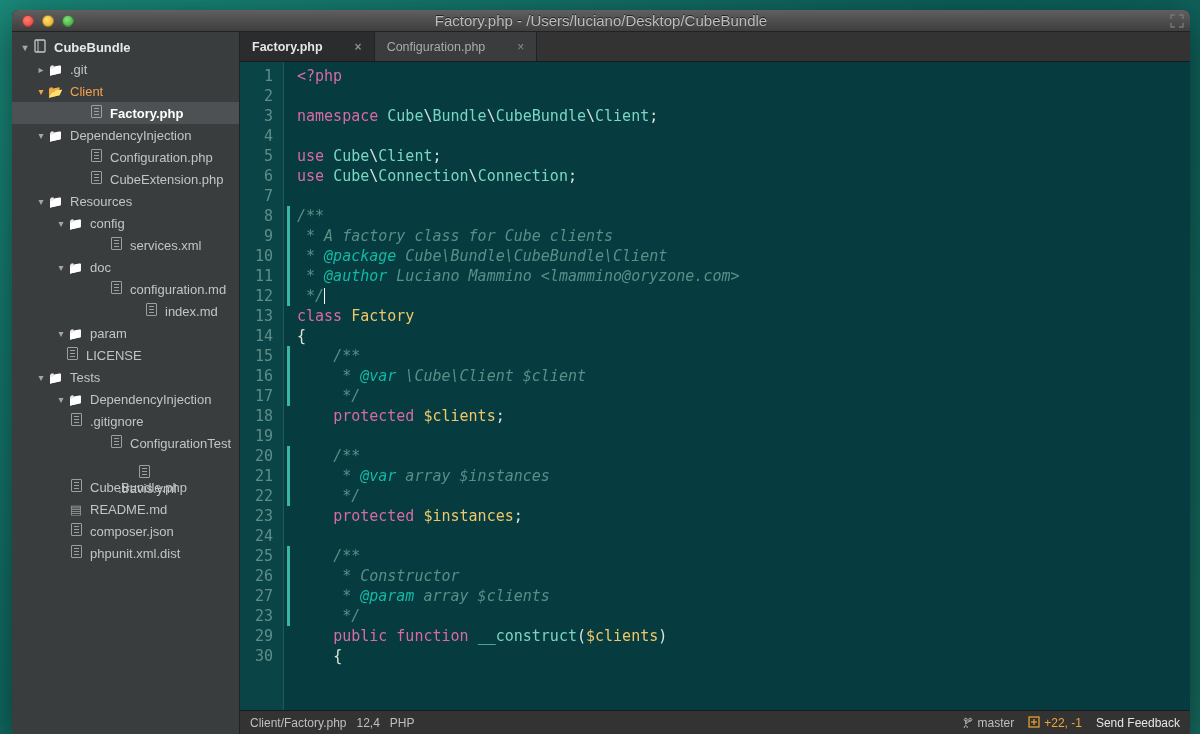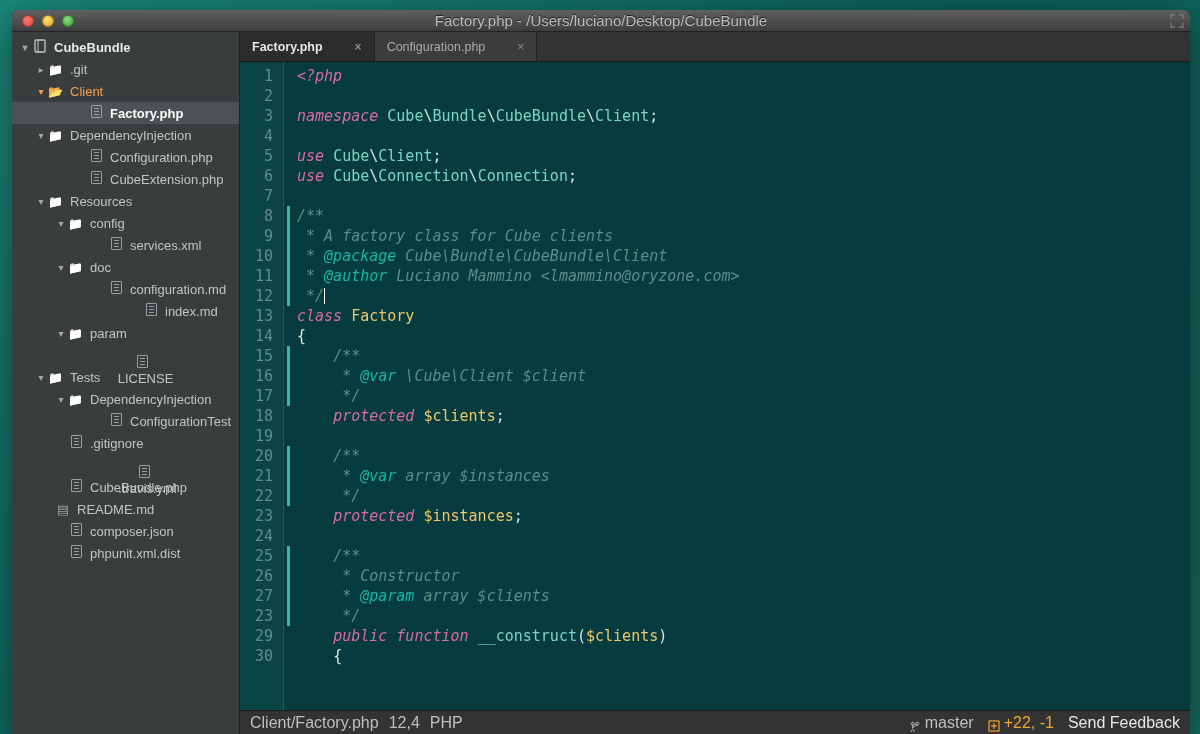--- a/index.html
+++ b/index.html
@@ -131,21 +131,21 @@
 .gutter .ln { height: 20px; }
 .code {
   flex: 1;
   padding: 4px 0 0 10px;
   color: #d9e6d9;
   position: relative;
   border-left: 3px solid transparent;
 }
 .code .line { height: 20px; white-space: pre; }
 .hl-mod { border-left: 3px solid #3ab6a9; margin-left: -10px; padding-left: 7px; }
-.kw   { color: #d96aa5; font-style: italic; }
+.kw   { color: #d96aa5; }
 .ns   { color: #7ad6c2; }
 .sep  { color: #d9e6d9; }
 .cls  { color: #efc76a; }
 .punct{ color: #d9e6d9; }
 .com  { color: #5b8e88; font-style: italic; }
 .ann  { color: #14b8a6; font-style: italic; }
 .var  { color: #efc76a; }
 .cursor {
   display: inline-block;
   width: 1px;
@@ -153,25 +153,25 @@
   background: #fff;
   vertical-align: middle;
   margin: 0 0 2px 0;
 }
 
 .statusbar {
   height: 24px;
   background: #333334;
   border-top: 1px solid #1a1a1a;
   display: flex; align-items: center;
-  font-size: 16px; color: #bdbfc0;
+  font-size: 12px; color: #bdbfc0;
   padding: 0 10px;
 }
 .statusbar .sp { flex: 1; }
-.statusbar .item { margin-left: 14px; display: flex; align-items: flex-end; gap: 4px; }
+.statusbar .item { margin-left: 14px; display: flex; align-items: flex-start; gap: 4px; }
 .diff-add { color: #f0a732; }
 </style>
 </head>
 <body>
 
 <div class="window">
 
   <div class="titlebar">
     <div class="traffic">
       <div class="tl-btn tl-close"></div>
@@ -258,56 +258,56 @@
           <div class="tree-row" style="padding-left: 84px; margin-left: 35px;">
             <span class="chev">&nbsp;</span>
             <span class="ico"><span class="file-ico"></span></span>
             <span>index.md</span>
           </div>
           <div class="tree-row" style="padding-left: 44px;">
             <span class="chev">▾</span>
             <span class="ico folder-ico"></span>
             <span>param</span>
           </div>
-          <div class="tree-row" style="padding-left: 40px; flex-direction: column;">
+          <div class="tree-row" style="padding-left: 40px;">
             <span class="chev">&nbsp;</span>
             <span class="ico"><span class="file-ico"></span></span>
             <span>LICENSE</span>
           </div>
           <div class="tree-row" style="padding-left: 24px;">
             <span class="chev">▾</span>
             <span class="ico folder-ico"></span>
             <span>Tests</span>
           </div>
           <div class="tree-row" style="padding-left: 44px;">
             <span class="chev">▾</span>
             <span class="ico folder-ico"></span>
             <span>DependencyInjection</span>
           </div>
+          <div class="tree-row" style="padding-left: 44px;">
+            <span class="chev">&nbsp;</span>
+            <span class="ico"><span class="file-ico"></span></span>
+            <span>.gitignore</span>
+          </div>
           <div class="tree-row" style="padding-left: 84px;">
             <span class="chev">&nbsp;</span>
             <span class="ico"><span class="file-ico"></span></span>
             <span>ConfigurationTest</span>
           </div>
-          <div class="tree-row" style="padding-left: 44px;">
-            <span class="chev">&nbsp;</span>
-            <span class="ico"><span class="file-ico"></span></span>
-            <span>.gitignore</span>
-          </div>
           <div class="tree-row" style="padding-left: 44px; flex-direction: column;">
             <span class="chev">&nbsp;</span>
             <span class="ico"><span class="file-ico"></span></span>
             <span>.travis.yml</span>
           </div>
           <div class="tree-row" style="padding-left: 44px;">
             <span class="chev">&nbsp;</span>
             <span class="ico"><span class="file-ico"></span></span>
             <span>CubeBundle.php</span>
           </div>
-          <div class="tree-row" style="padding-left: 31px;">
+          <div class="tree-row" style="padding-left: 44px;">
             <span class="chev">&nbsp;</span>
             <span class="ico book-ico"></span>
             <span>README.md</span>
           </div>
           <div class="tree-row" style="padding-left: 44px;">
             <span class="chev">&nbsp;</span>
             <span class="ico"><span class="file-ico"></span></span>
             <span>composer.json</span>
           </div>
           <div class="tree-row" style="padding-left: 44px;">

